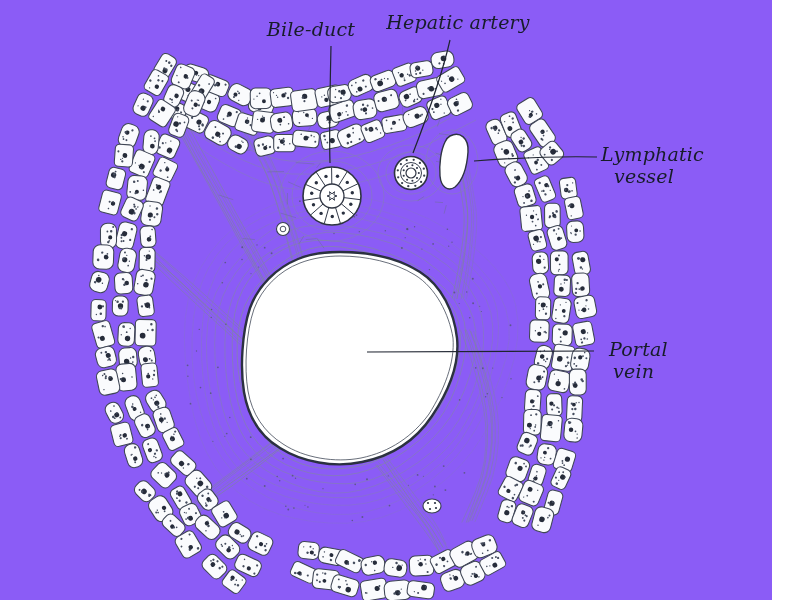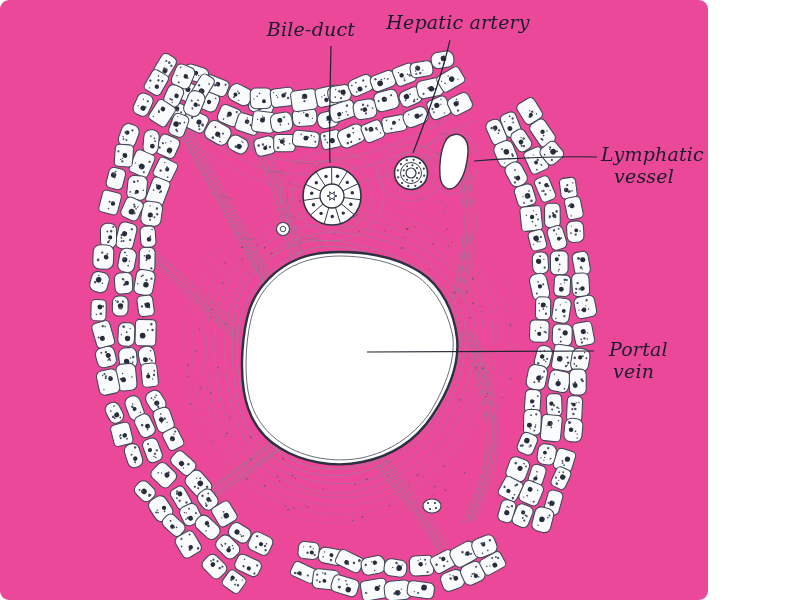--- a/index.html
+++ b/index.html
@@ -1,18 +1,18 @@
 <!DOCTYPE html>
 <html><head>
 <meta charset="utf-8">
 <title>Portal canal histology figure</title>
 <style>
   html,body{margin:0;padding:0;background:#ffffff;}
   body{width:800px;height:600px;overflow:hidden;}
-  .stage{position:relative;width:708px;height:600px;background:#ec4899;border-radius:9px;}
+  .stage{position:relative;width:772px;height:600px;background:#8b5cf6;}
   svg{display:block;}
   text{
     font-family:"DejaVu Serif", serif;
     font-style:italic;
     font-size:19px;
     fill:#171c29;
     letter-spacing:0.2px;
   }
 </style>
 </head>

